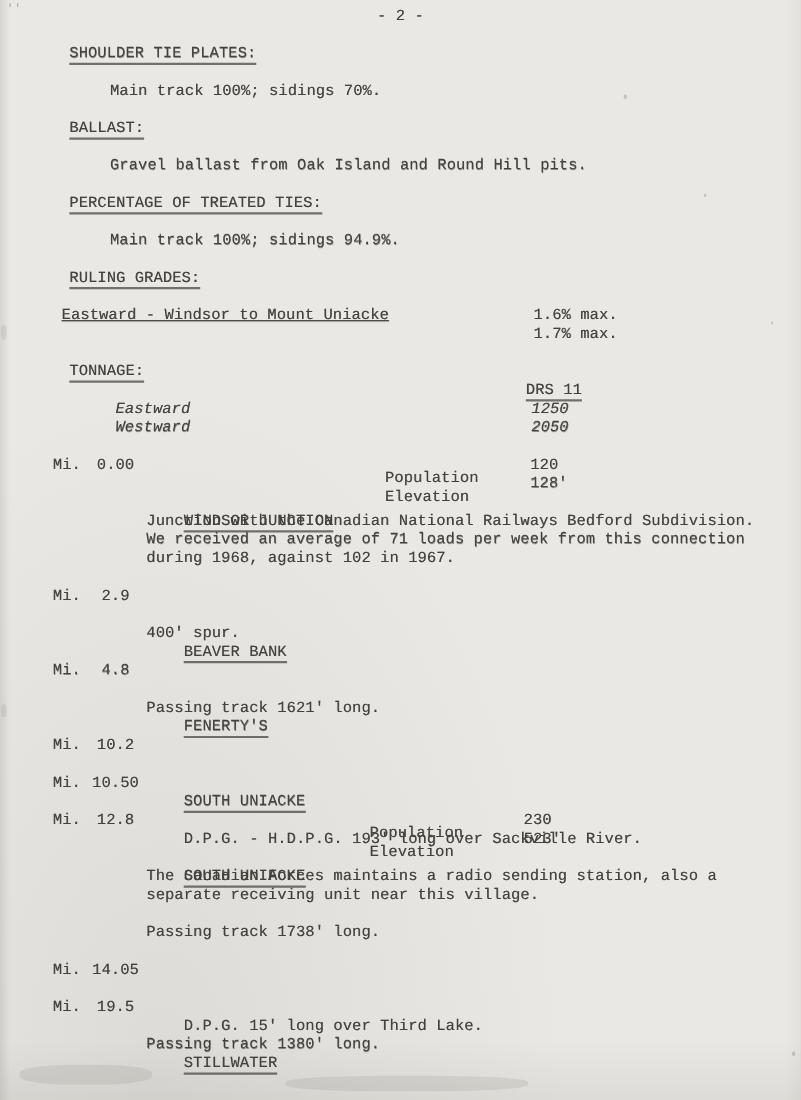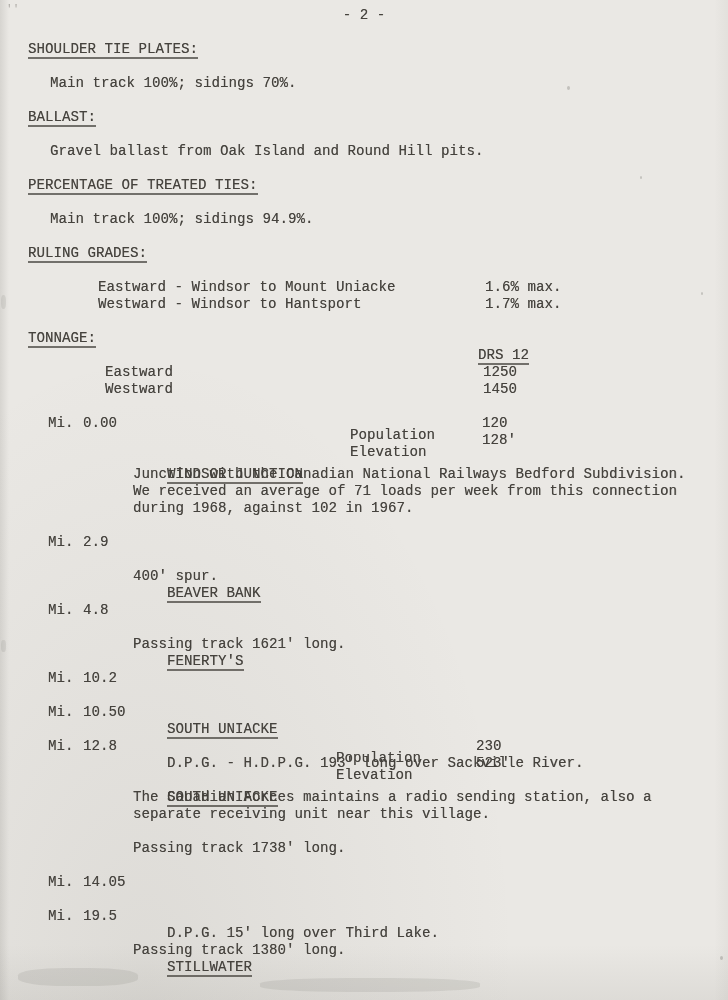--- a/index.html
+++ b/index.html
@@ -24,31 +24,31 @@
   .line{height:17px;line-height:17px;white-space:pre;position:relative;}
   .gap{height:17px;}
   .txt{
     text-shadow:0.3px 0.3px 0.5px rgba(60,58,53,0.55);
   }
   .center{text-align:center;}
   .u{
     border-bottom:2px solid rgba(68,65,60,0.72);
     padding-bottom:0px;
   }
-  .heading{padding-left:28px;}
-  .indent{padding-left:50px;}
+  .heading{padding-left:28px;margin-left:35px;}
+  .indent{padding-left:100px;}
   .para{padding-left:133px;}
-  .grade-label{padding-left:98px;}
+  .grade-label{padding-left:56px;text-decoration:underline;}
   .colval{position:absolute;left:485px;top:0;}
   .ton-head{padding-left:478px;}
-  .ton-label{padding-left:105px;}
+  .ton-label{padding-left:105px;font-style:italic;}
   .ton-val{position:absolute;left:483px;top:0;text-align:right;}
   .mi-row{padding-left:133px;}
   .mi-prefix{position:absolute;left:48px;top:0;}
-  .mi-num{position:absolute;left:83px;top:0;width:44px;text-align:left;}
+  .mi-num{position:absolute;left:83px;top:0;width:44px;text-align:center;}
   .stat-label{position:absolute;left:350px;top:12px;}
   .stat-value{position:absolute;left:482px;top:0;}
   .mu-stats .stat-label{left:336px;}
   .mu-stats .stat-value{left:476px;}
   
   .speck{position:absolute;border-radius:50%;background:rgba(95,92,85,0.28);}
   .smudge{position:absolute;background:rgba(100,97,90,0.12);border-radius:40%;}
   .mark{position:absolute;color:rgba(95,92,85,0.45);font-size:11px;line-height:11px;}
 </style>
 </head>
@@ -82,27 +82,27 @@
   <div class="gap"></div>
 
   <div class="line heading txt"><span class="u">PERCENTAGE OF TREATED TIES:</span></div>
   <div class="gap"></div>
   <div class="line indent txt">Main track 100%; sidings 94.9%.</div>
   <div class="gap"></div>
 
   <div class="line heading txt"><span class="u">RULING GRADES:</span></div>
   <div class="gap"></div>
   <div class="line grade-label txt"><span>Eastward - Windsor to Mount Uniacke</span><span class="colval">1.6% max.</span></div>
-  <div class="line grade-label txt"><span>Westward - Windsor to Hantsport</span><span class="colval">1.7% max.</span></div>
+  <div class="line grade-label txt"><span class="colval">1.7% max.</span></div>
   <div class="gap"></div>
 
   <div class="line heading txt"><span class="u">TONNAGE:</span></div>
-  <div class="line ton-head txt"><span class="u">DRS 12</span></div>
+  <div class="line ton-head txt"><span class="u">DRS 11</span></div>
   <div class="line ton-label txt"><span>Eastward</span><span class="ton-val">1250</span></div>
-  <div class="line ton-label txt"><span>Westward</span><span class="ton-val">1450</span></div>
+  <div class="line ton-label txt"><span>Westward</span><span class="ton-val">2050</span></div>
   <div class="gap"></div>
 
   <div class="line mi-row txt">
     <span class="mi-prefix">Mi.</span>
     <span class="mi-num">0.00</span>
     <span class="u">WINDSOR JUNCTION</span>
     <span class="stat-label">Population</span>
     <span class="stat-value">120</span>
   </div>
   <div class="line mi-row txt">

